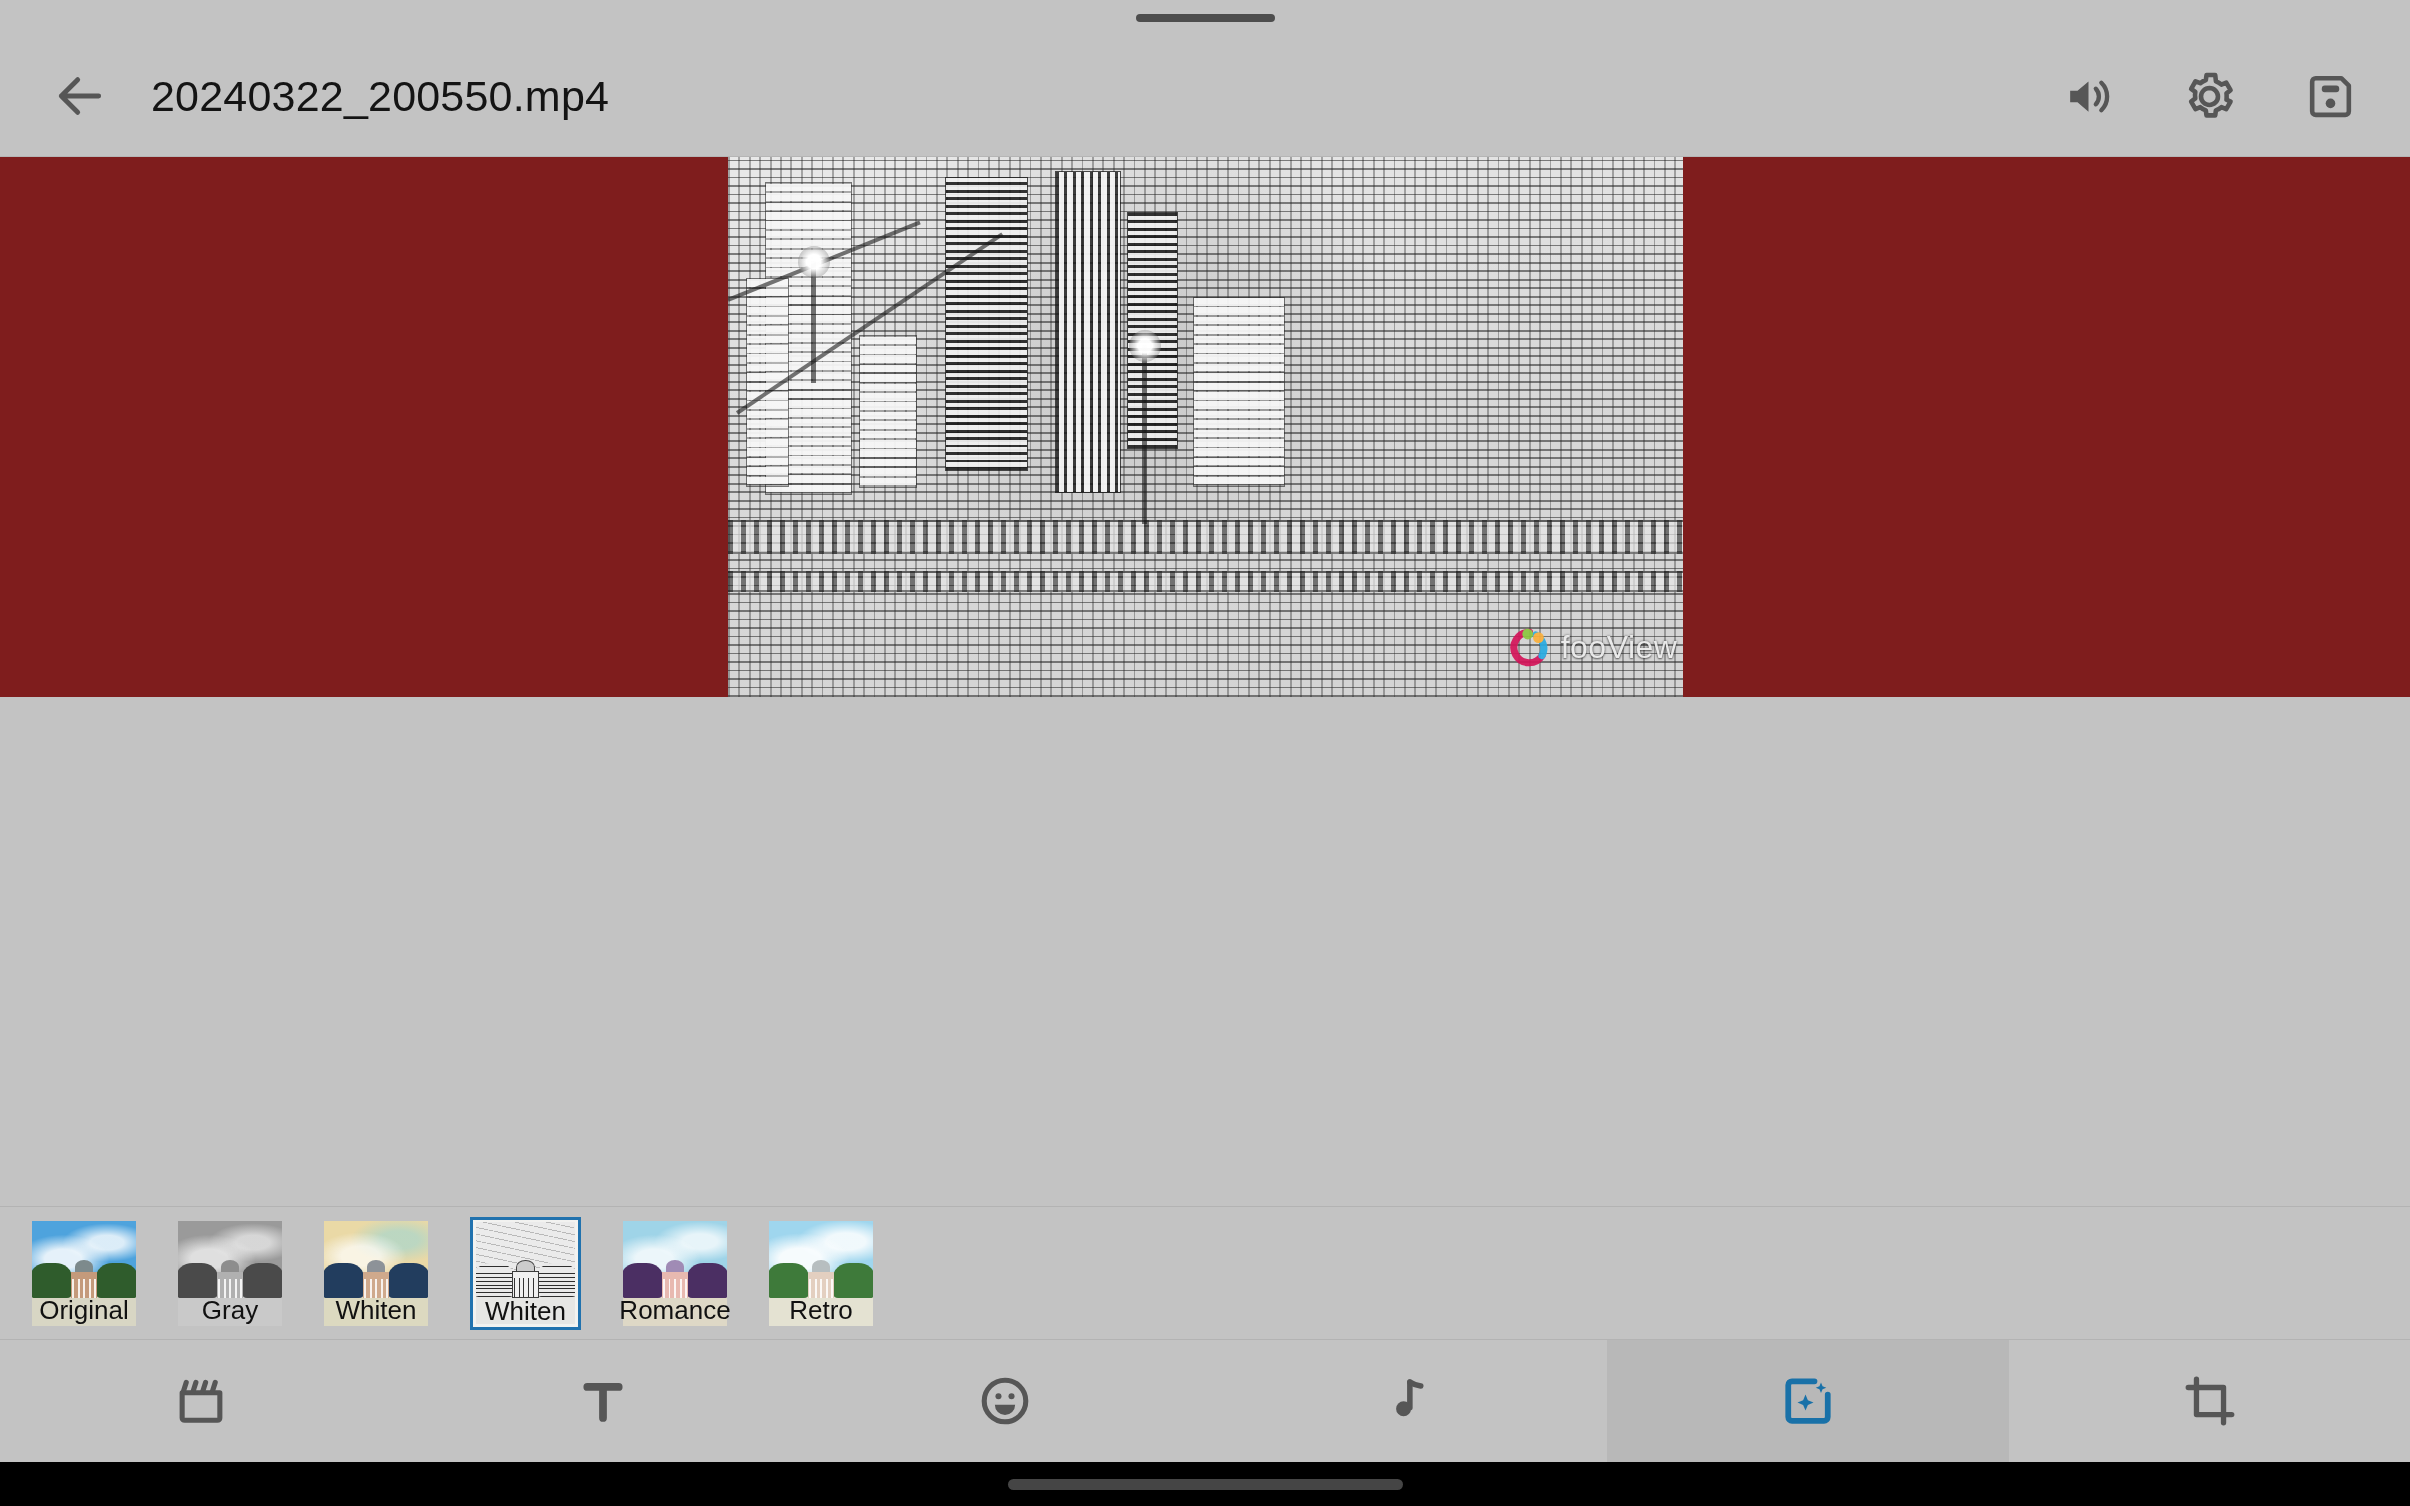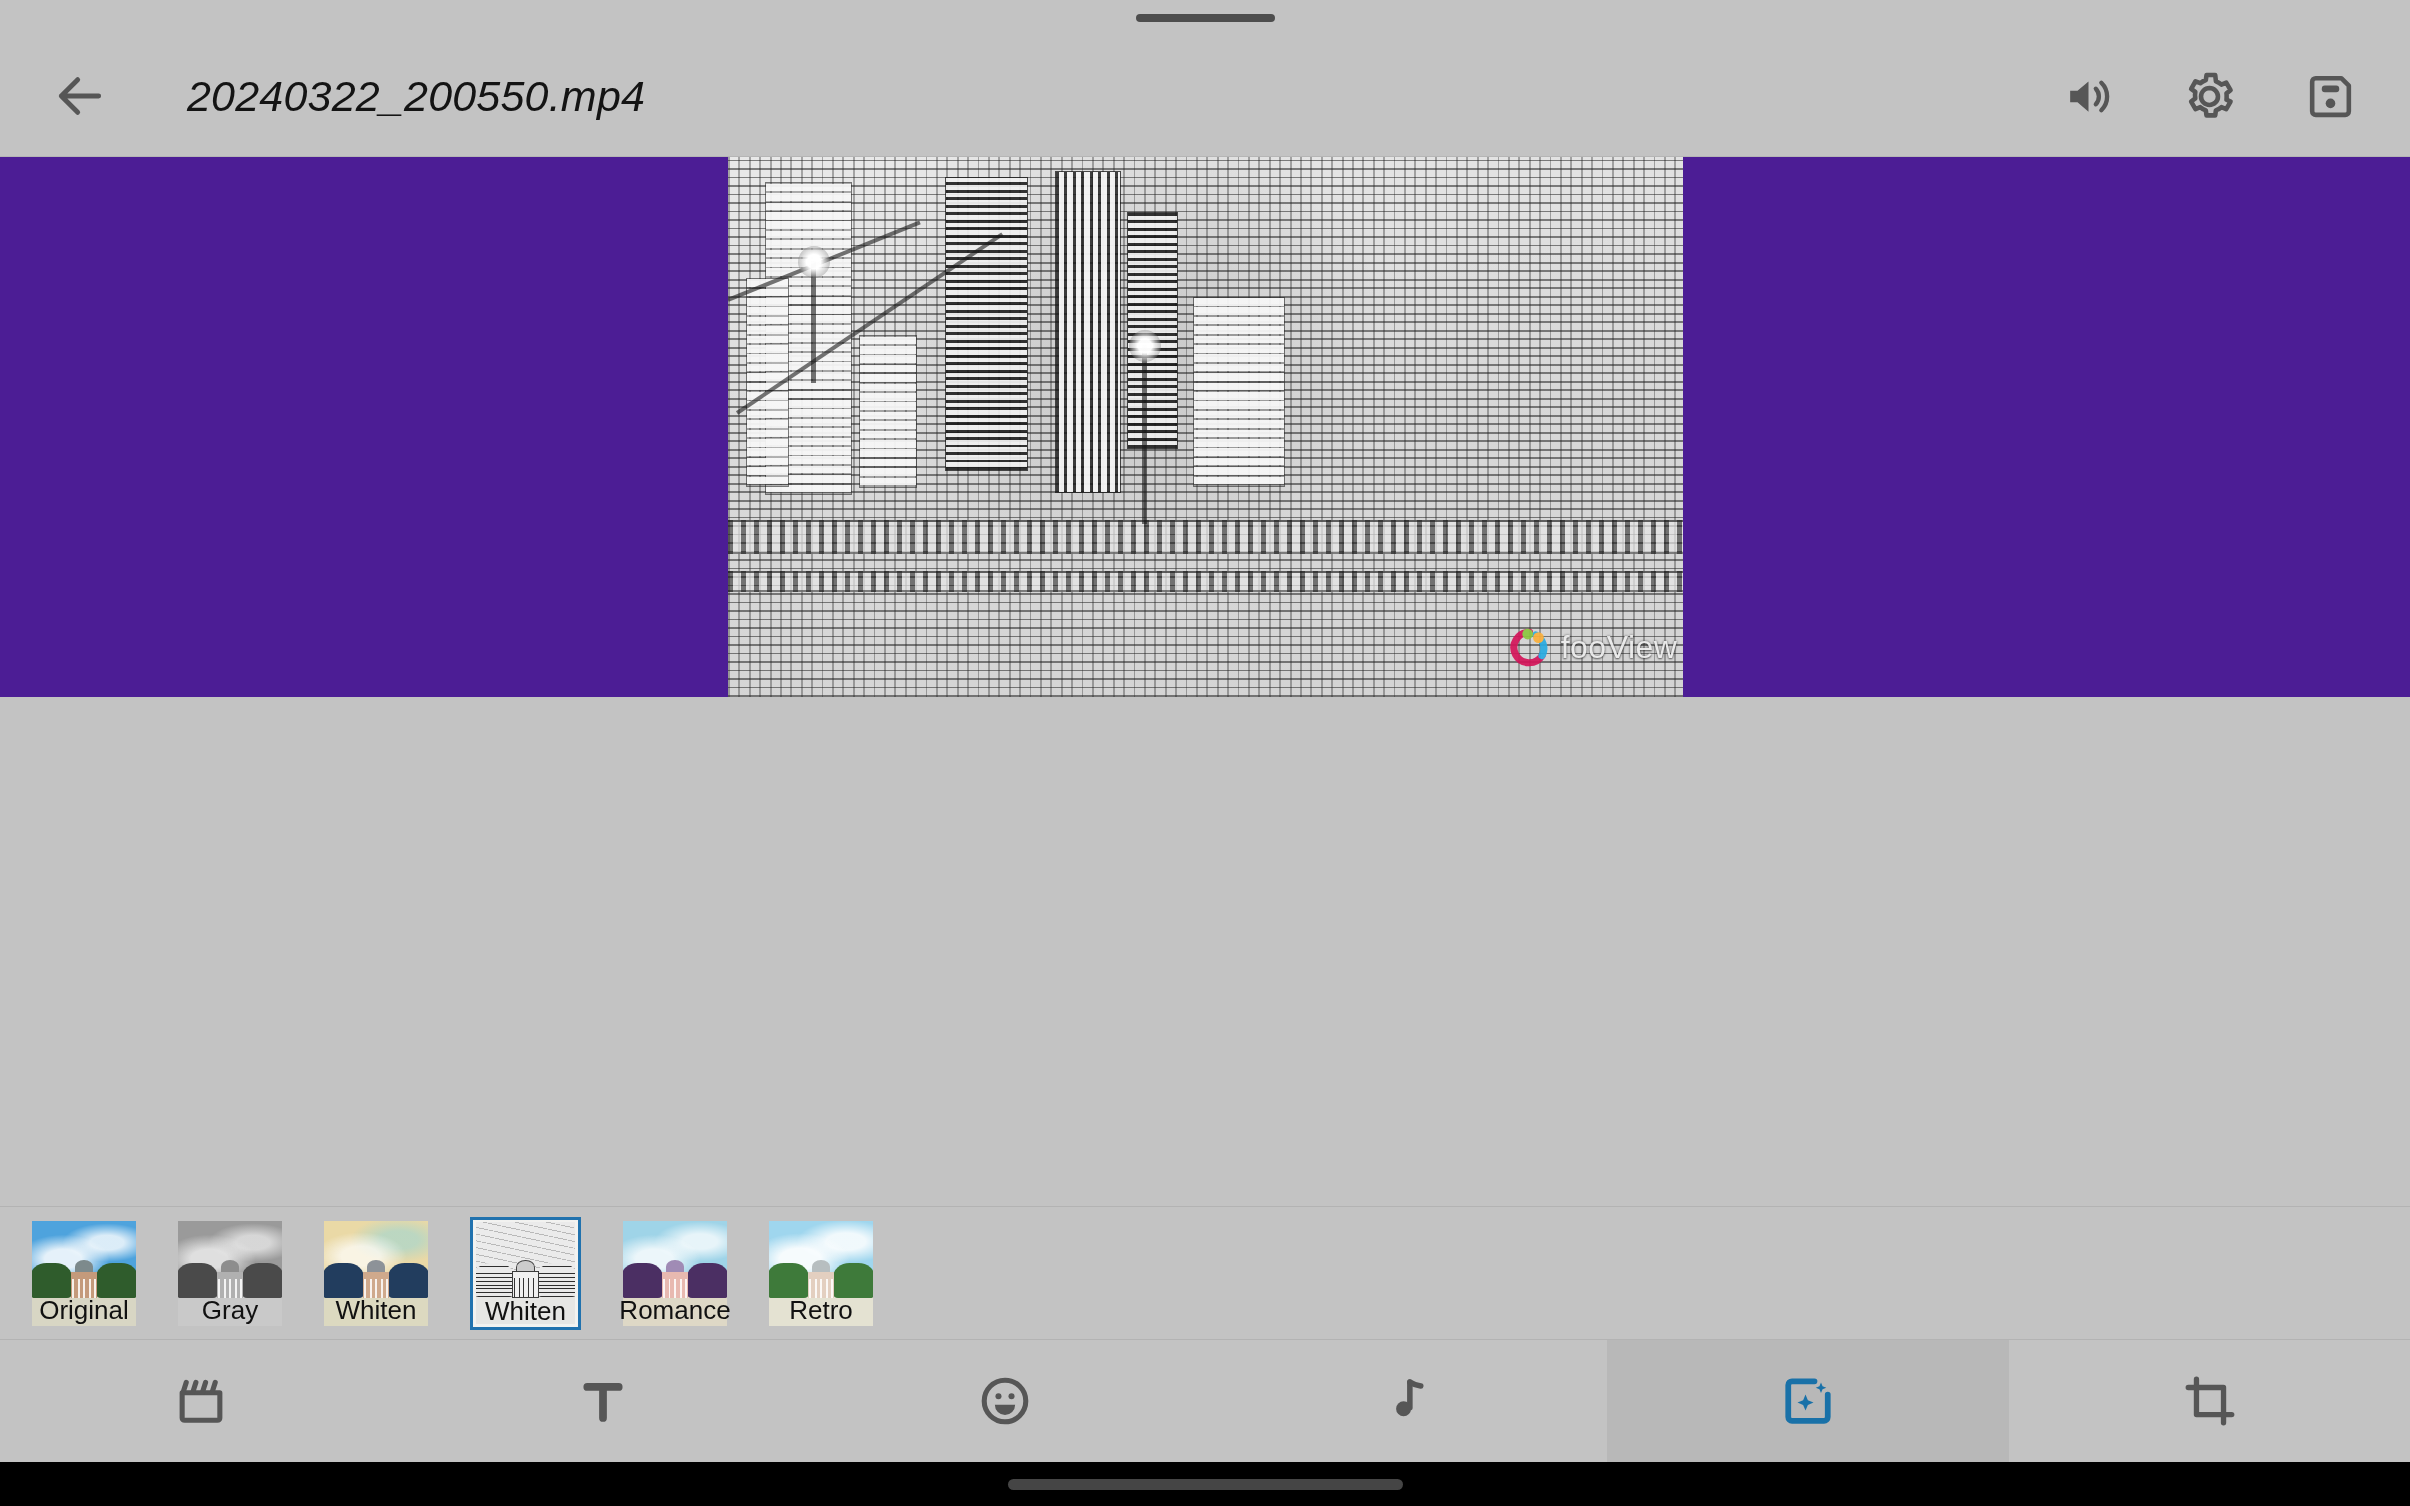--- a/index.html
+++ b/index.html
@@ -40,41 +40,40 @@
   }
   .back-btn {
     width: 70px; height: 70px;
     display: flex; align-items: center; justify-content: center;
     flex: 0 0 auto;
   }
   .title {
     font-size: 43px;
     color: #141414;
     letter-spacing: 0.2px;
-    margin-left: 72px;
+    margin-left: 36px;
     white-space: nowrap;
     flex: 1 1 auto;
-    font-style: italic;
   }
   .header-actions {
     display: flex; align-items: center;
     gap: 53px;
     flex: 0 0 auto;
   }
   .hdr-icon {
     width: 68px; height: 68px;
     display: flex; align-items: center; justify-content: center;
   }
 
   
   .canvas {
     position: relative;
     width: 100%;
     height: 540px;
-    background: #4c1d95;
+    background: #7f1d1d;
     flex: 0 0 auto;
     overflow: hidden;
     text-align: center;
   }
   .preview-wrap {
     position: absolute;
     left: 728px; top: 0px;
     width: 955px; height: 540px;
     overflow: hidden;
     background: #d2d2d2;

